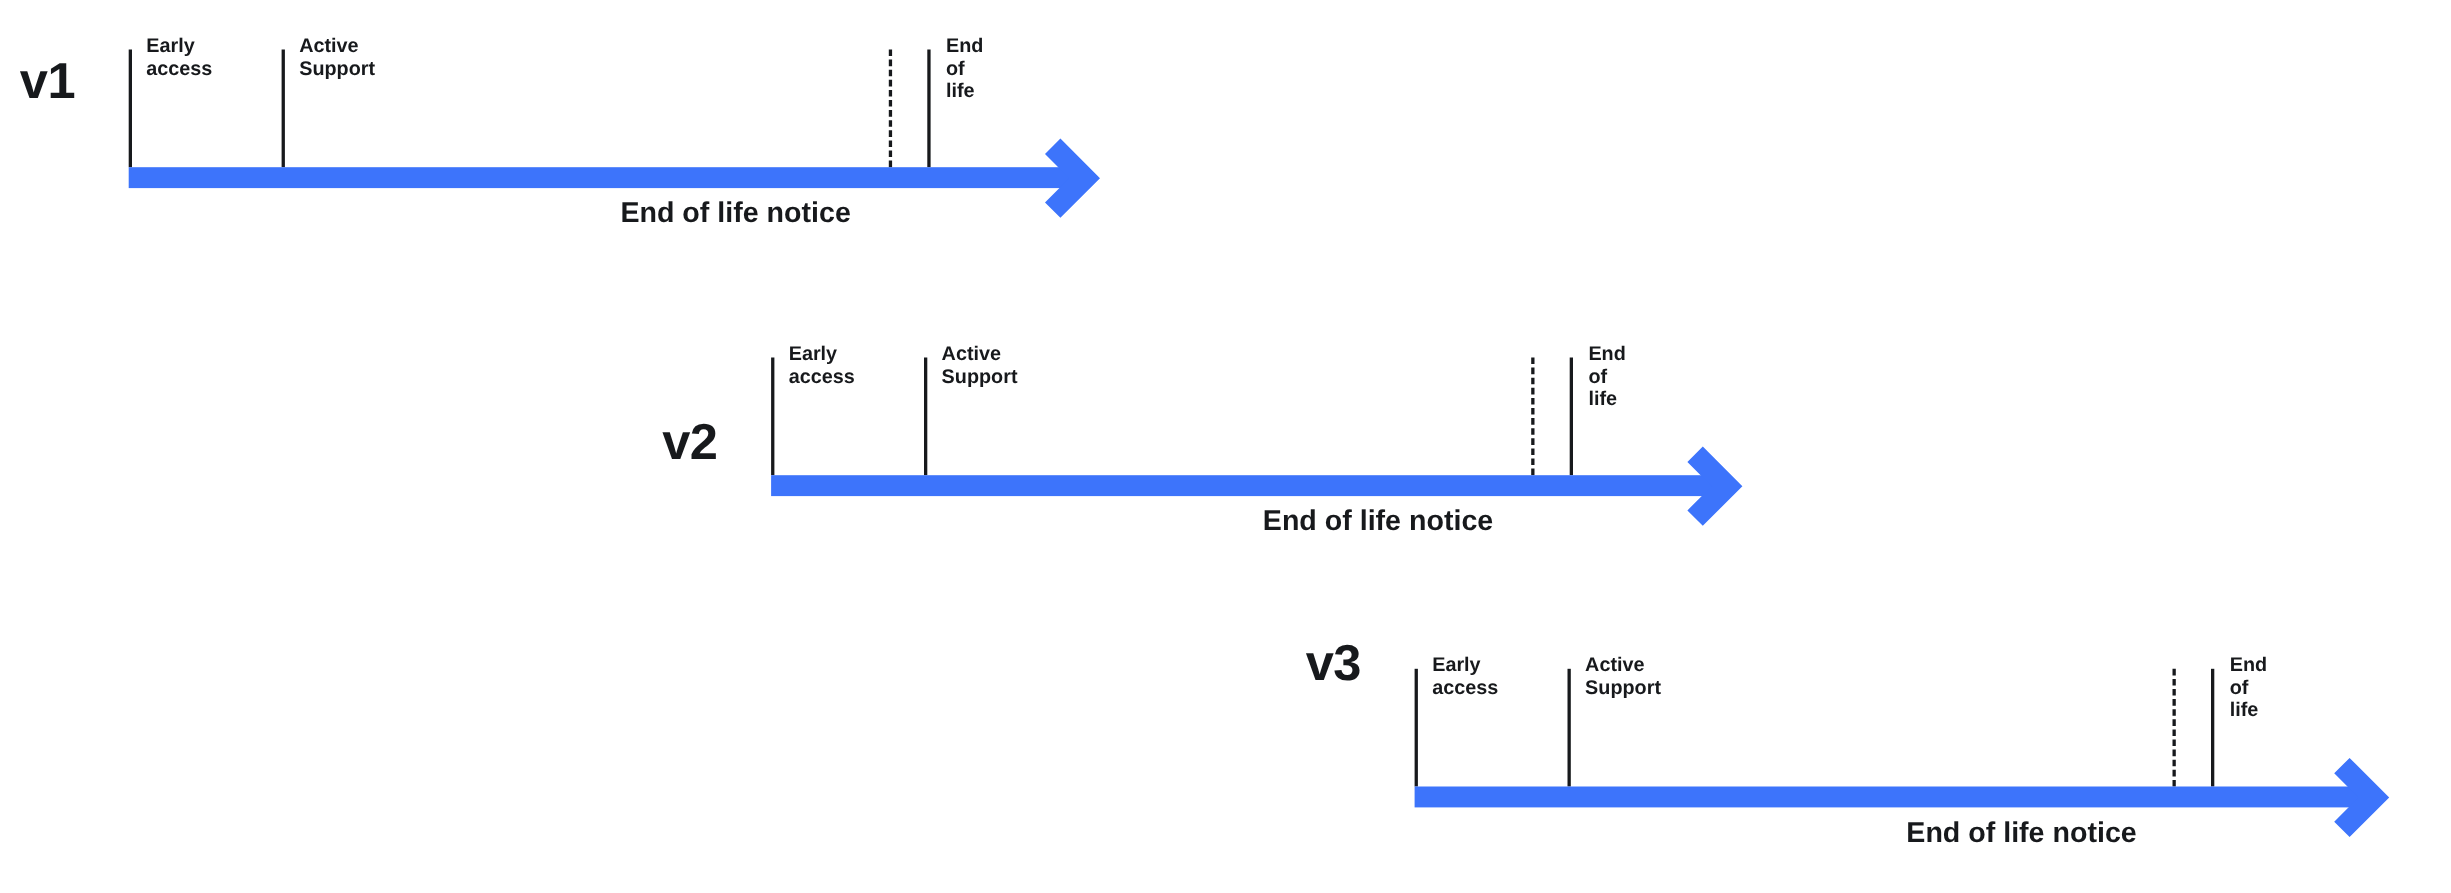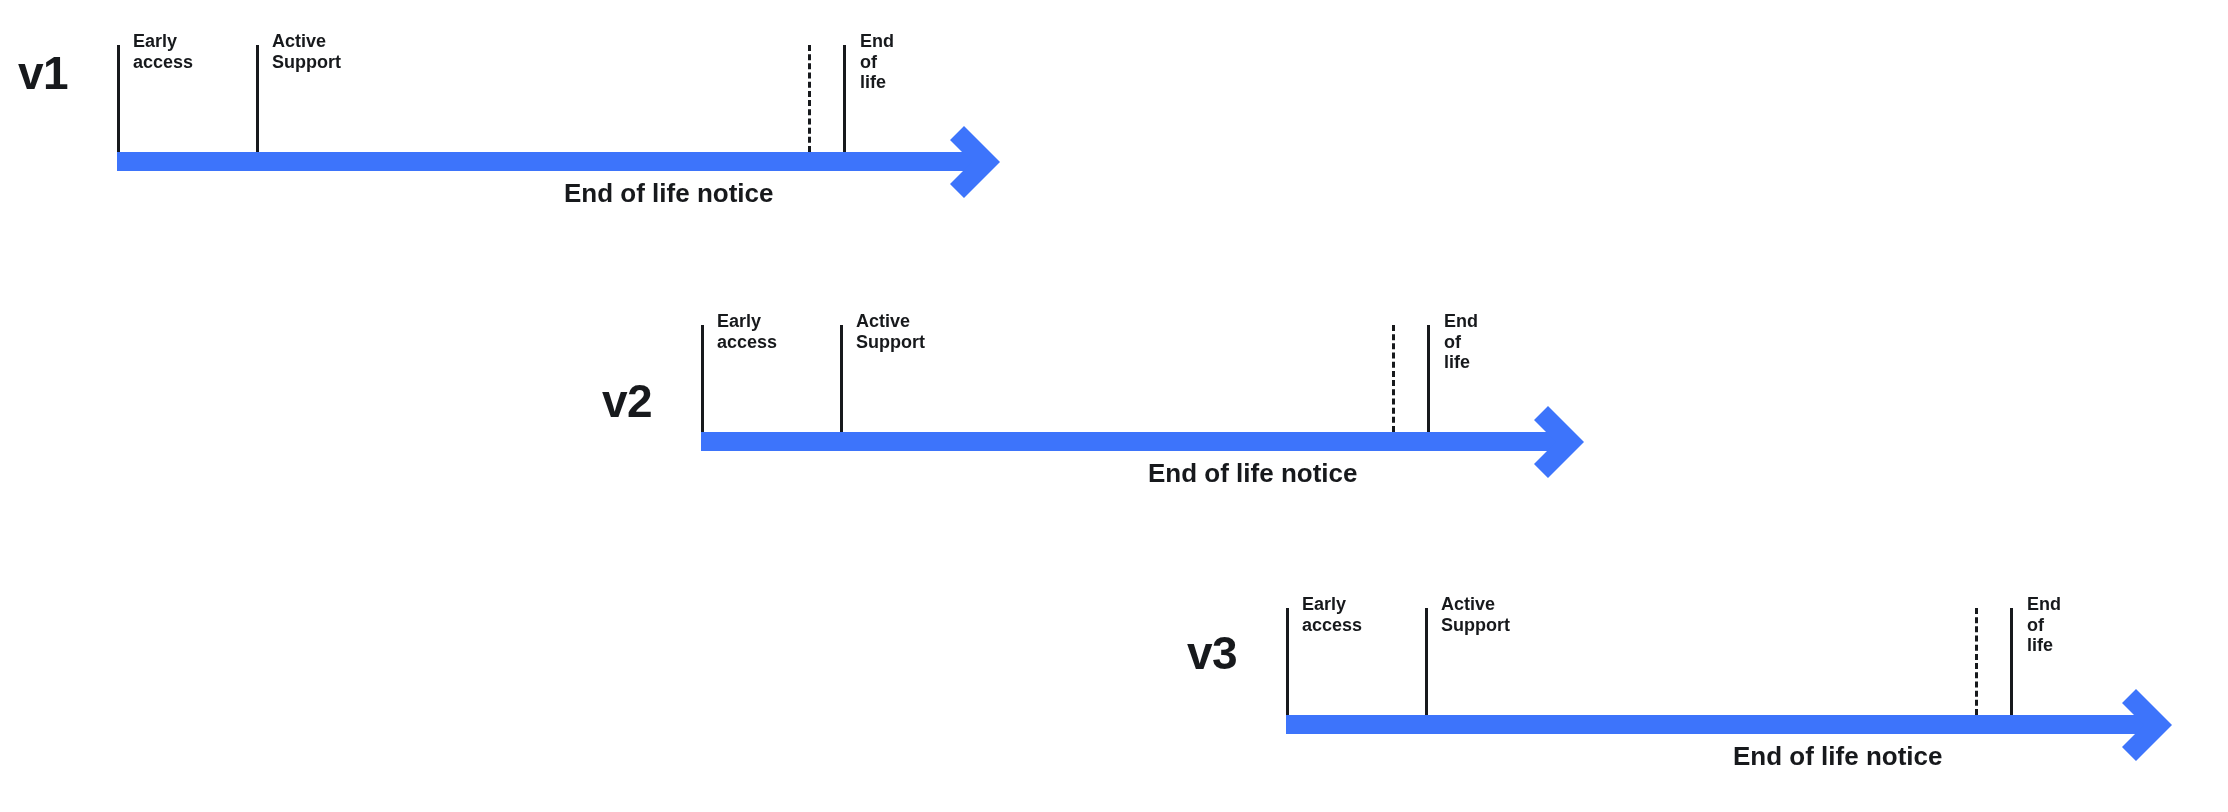--- a/index.html
+++ b/index.html
@@ -109,21 +109,21 @@
 access</div>
       <div class="phase-label" style="left: 856px; top: 311px;">Active Support</div>
       <div class="phase-label" style="left: 1444px; top: 311px;">End of life</div>
       <div class="arrow-shaft" style="left: 701px; top: 432px; width: 861px; background: rgb(61, 116, 251);"></div>
       <div class="arrow-head" style="left: 1532px; top: 403.5px; width: 70px; height: 76px;"><svg width="70" height="76" viewBox="0 0 70 76" xmlns="http://www.w3.org/2000/svg">
           <path d="M 16 2 L 2 16 L 24 38 L 2 60 L 16 74 L 52 38 Z" fill="#3d74fb"></path>
         </svg></div>
       <div class="notice-label" style="left: 1148px; top: 458px;">End of life notice</div>
     </div>
     <div class="timeline">
-      <div class="version-label" style="left: 1187px; top: 630px; width: 75px;">v3</div>
+      <div class="version-label" style="left: 1187px; top: 579px; width: 75px;">v3</div>
       <div class="divider" style="left: 1286px; top: 608px; height: 107px;"></div>
       <div class="divider" style="left: 1425px; top: 608px; height: 107px;"></div>
       <div class="divider dashed" style="left: 1975px; top: 608px; height: 107px;"></div>
       <div class="divider" style="left: 2010px; top: 608px; height: 107px;"></div>
       <div class="phase-label" style="left: 1302px; top: 594px;">Early
 access</div>
       <div class="phase-label" style="left: 1441px; top: 594px;">Active Support</div>
       <div class="phase-label" style="left: 2027px; top: 594px;">End of life</div>
       <div class="arrow-shaft" style="left: 1286px; top: 715px; width: 864px; background: rgb(61, 116, 251);"></div>
       <div class="arrow-head" style="left: 2120px; top: 686.5px; width: 70px; height: 76px;"><svg width="70" height="76" viewBox="0 0 70 76" xmlns="http://www.w3.org/2000/svg">

